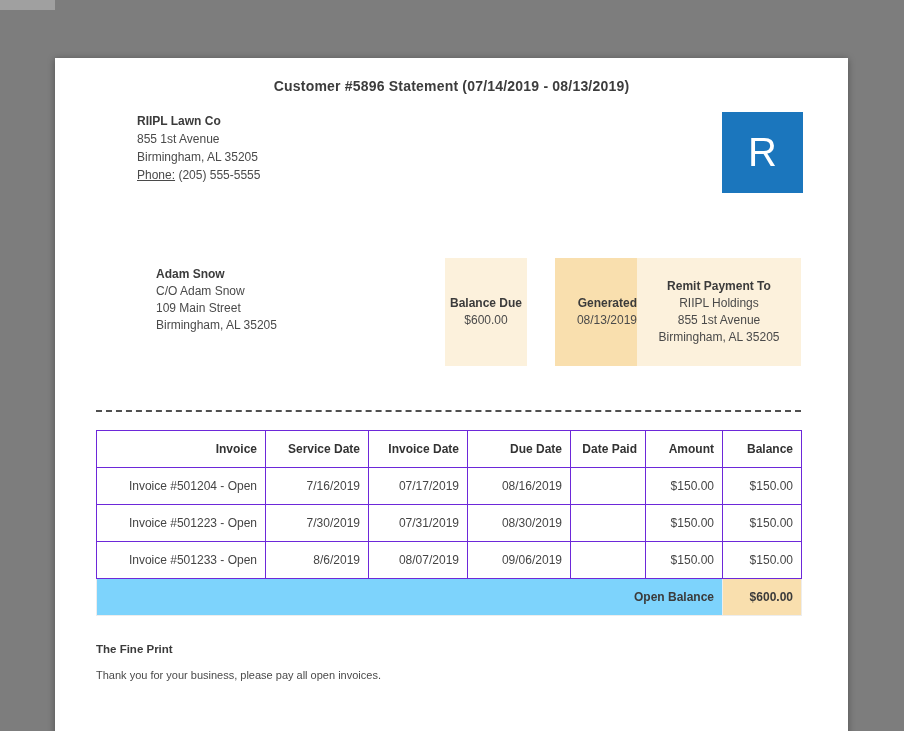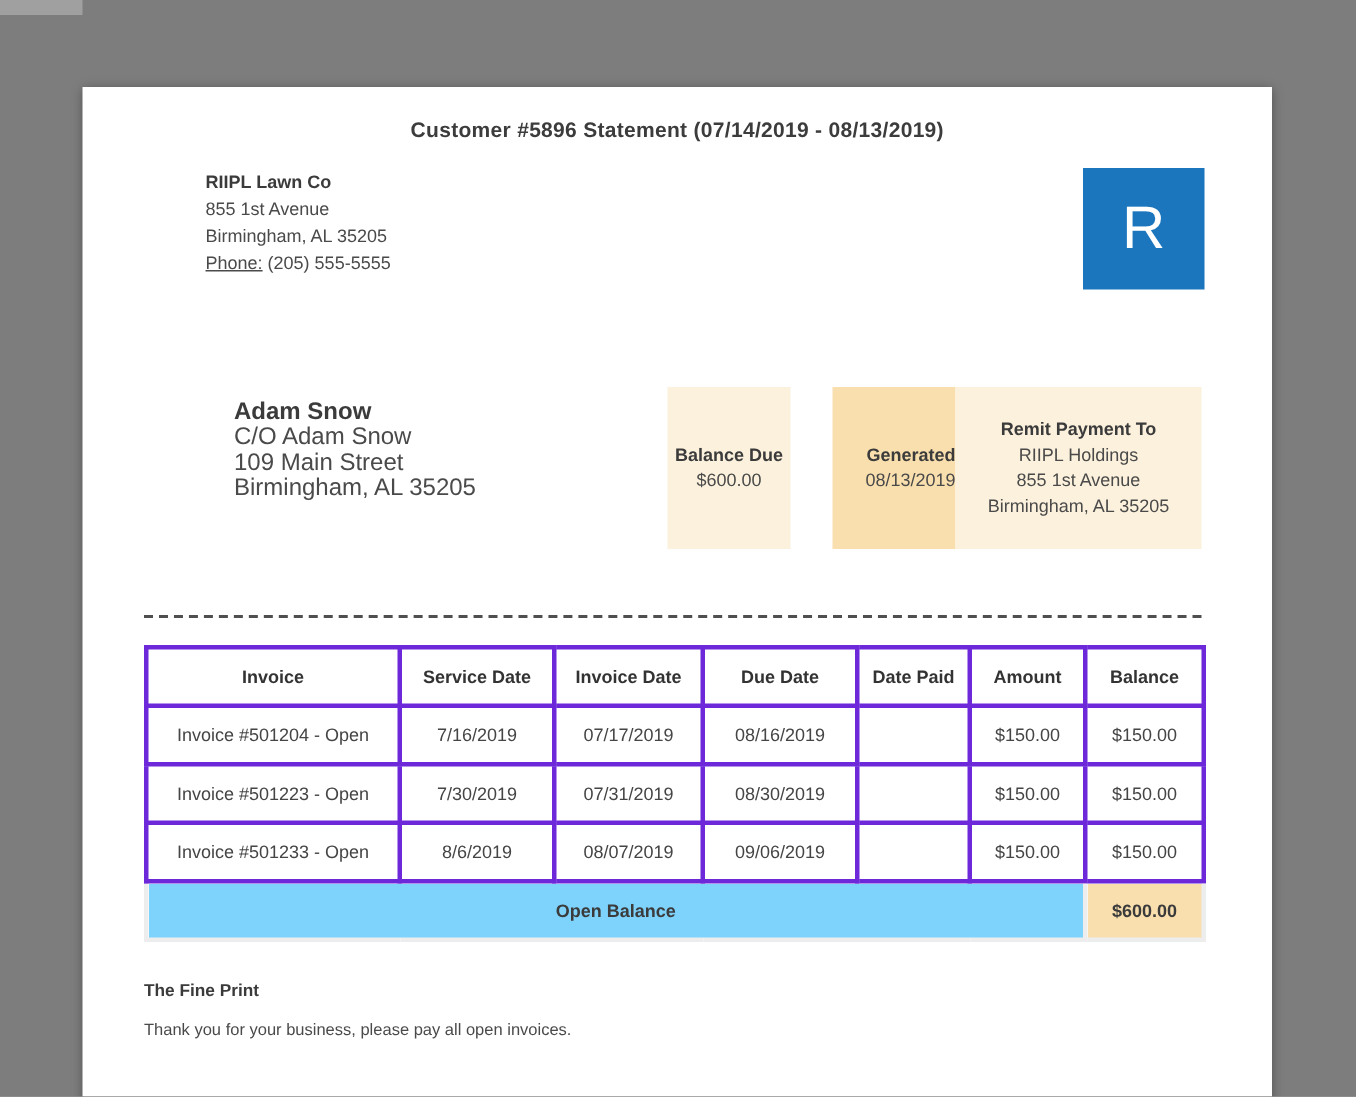--- a/index.html
+++ b/index.html
@@ -52,21 +52,21 @@
     display: flex;
     align-items: center;
     justify-content: center;
   }
   .mid-row {
     display: flex;
     justify-content: space-between;
     align-items: flex-start;
     margin: 65px 47px 0 101px;
   }
-  .recipient { font-size: 16px; color: #4a4a4a; line-height: 17px; padding-top: 8px; }
+  .recipient { font-size: 12px; color: #4a4a4a; line-height: 17px; padding-top: 8px; }
   .recipient-name { font-weight: bold; color: #3b3b3b; }
   .summary { display: flex; width: 384px; }
   .summary-cell {
     height: 108px;
     display: flex;
     flex-direction: column;
     justify-content: center;
     align-items: center;
     text-align: center;
     font-size: 12px;
@@ -85,22 +85,22 @@
   }
   table.invoices {
     margin: 18px 47px 0 41px;
     width: 705px;
     border-collapse: collapse;
     table-layout: fixed;
     font-size: 12px;
     color: #454545;
   }
   table.invoices th, table.invoices td {
-    border: 3px solid #6d28d9;
-    text-align: center;
+    border: 1px solid #6d28d9;
+    text-align: right;
     padding: 11px 8px;
     white-space: nowrap;
     overflow: hidden;
   }
   table.invoices th { font-weight: bold; color: #333333; }
   tr.footer-row td {
     background: #7dd3fc;
     font-weight: bold;
     color: #3b3b3b;
     border-color: #ededed;

